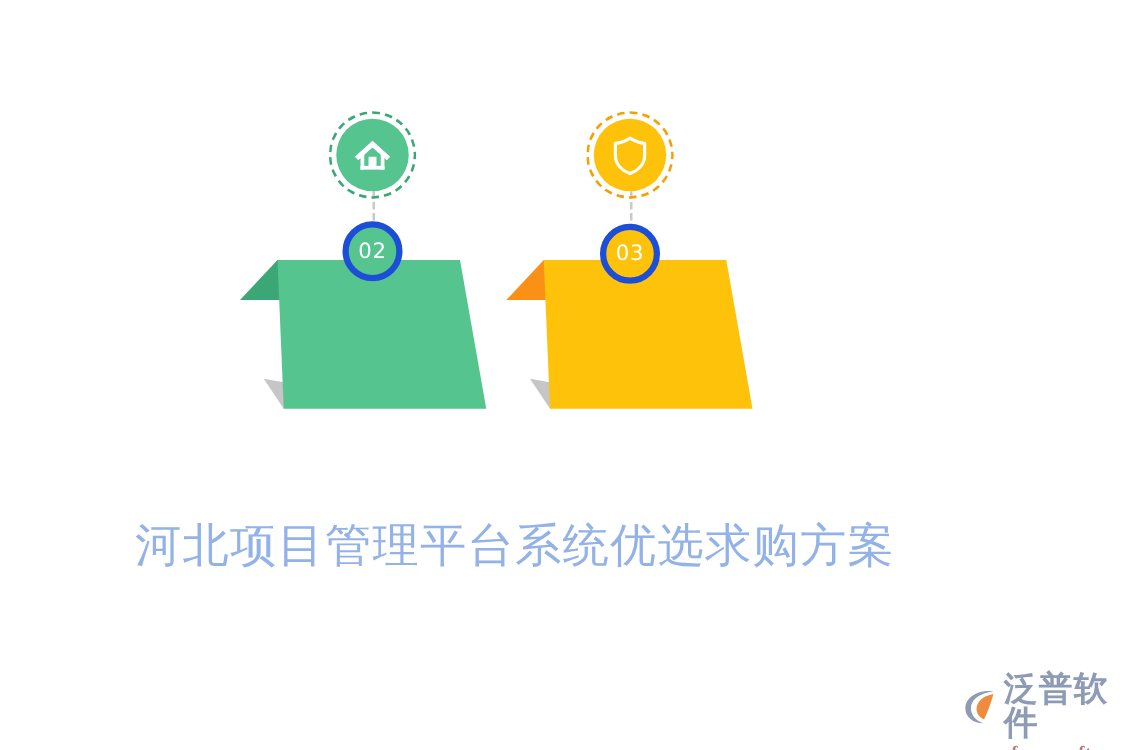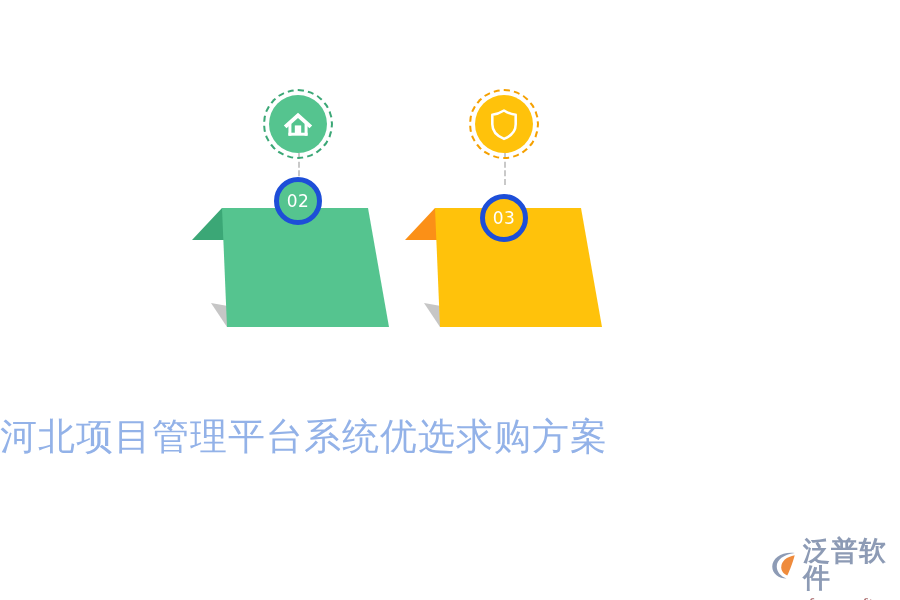--- a/index.html
+++ b/index.html
@@ -86,21 +86,21 @@
     position: absolute;
     width: 0;
     border-left: 2px dashed #c9c9c9;
   }
 
   
   .title {
     position: absolute;
     left: 0;
     width: 716px;
-    text-align: left;
+    text-align: right;
     font-family: Liberation Mono, monospace;
     font-size: 37px;
     letter-spacing: 1px;
     color: #93b2e8;
     white-space: nowrap;
   }
 
   
   .logo {
     position: absolute;
@@ -182,21 +182,21 @@
                C7.5 34.5 15 41.5 24 45
                C33 41.5 40.5 34.5 40.5 24.5
                L40.5 10.8 C37 10.6 31 9.5 24 5 Z" fill="none" stroke="#ffffff" stroke-width="3.6" stroke-linejoin="round"></path>
     </svg>
   </div>
 
   <div class="num-badge" style="left:274px; top:177px; background:#55c48f;">
     <span>02</span>
   </div>
 
-  <div class="num-badge" style="left:480px; top:194px; background:#ffc20b;">
+  <div class="num-badge" style="left:480px; top:179px; background:#ffc20b;">
     <span>03</span>
   </div>
 
   <div class="title" style="top:412px;">河北项目管理平台系统优选求购方案</div>
 
   <div class="logo" style="left:770px; top:538px;">
     <div class="logo-row">
       <svg class="logo-mark" viewBox="0 0 40 40">
 
         <path d="M33 4 C16 2 3 11 3 22 C3 32 12 38 22 38

